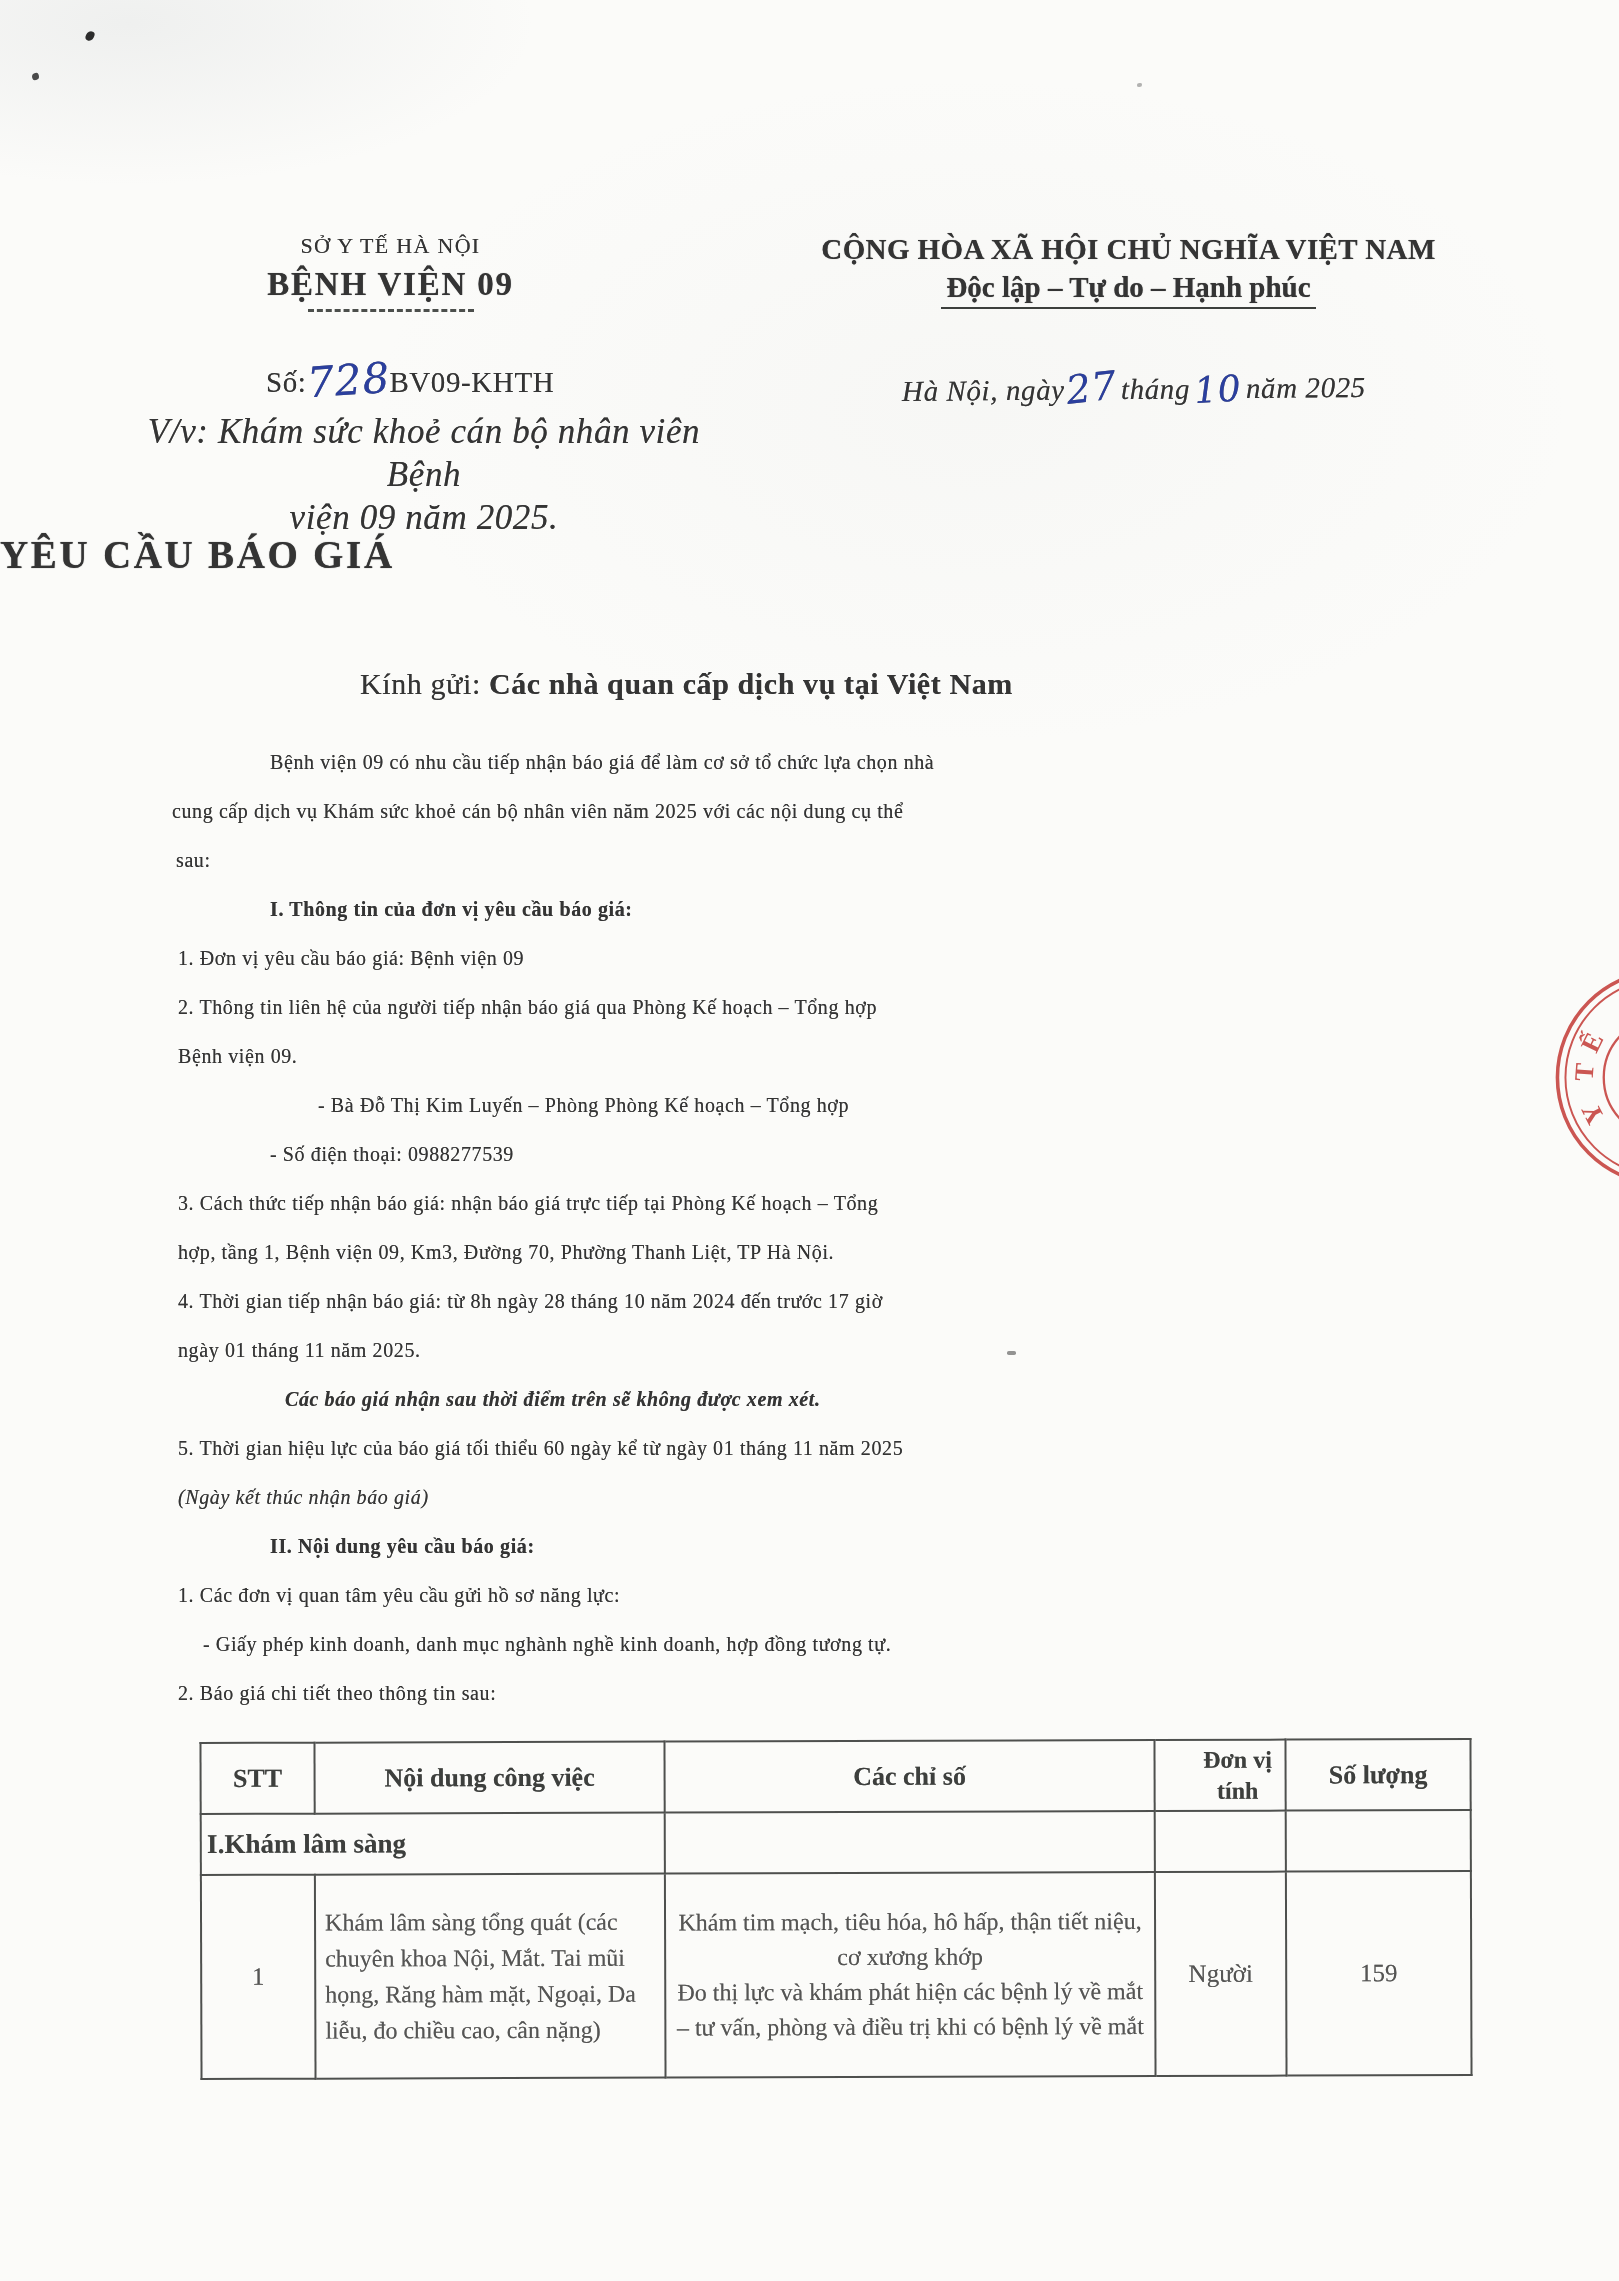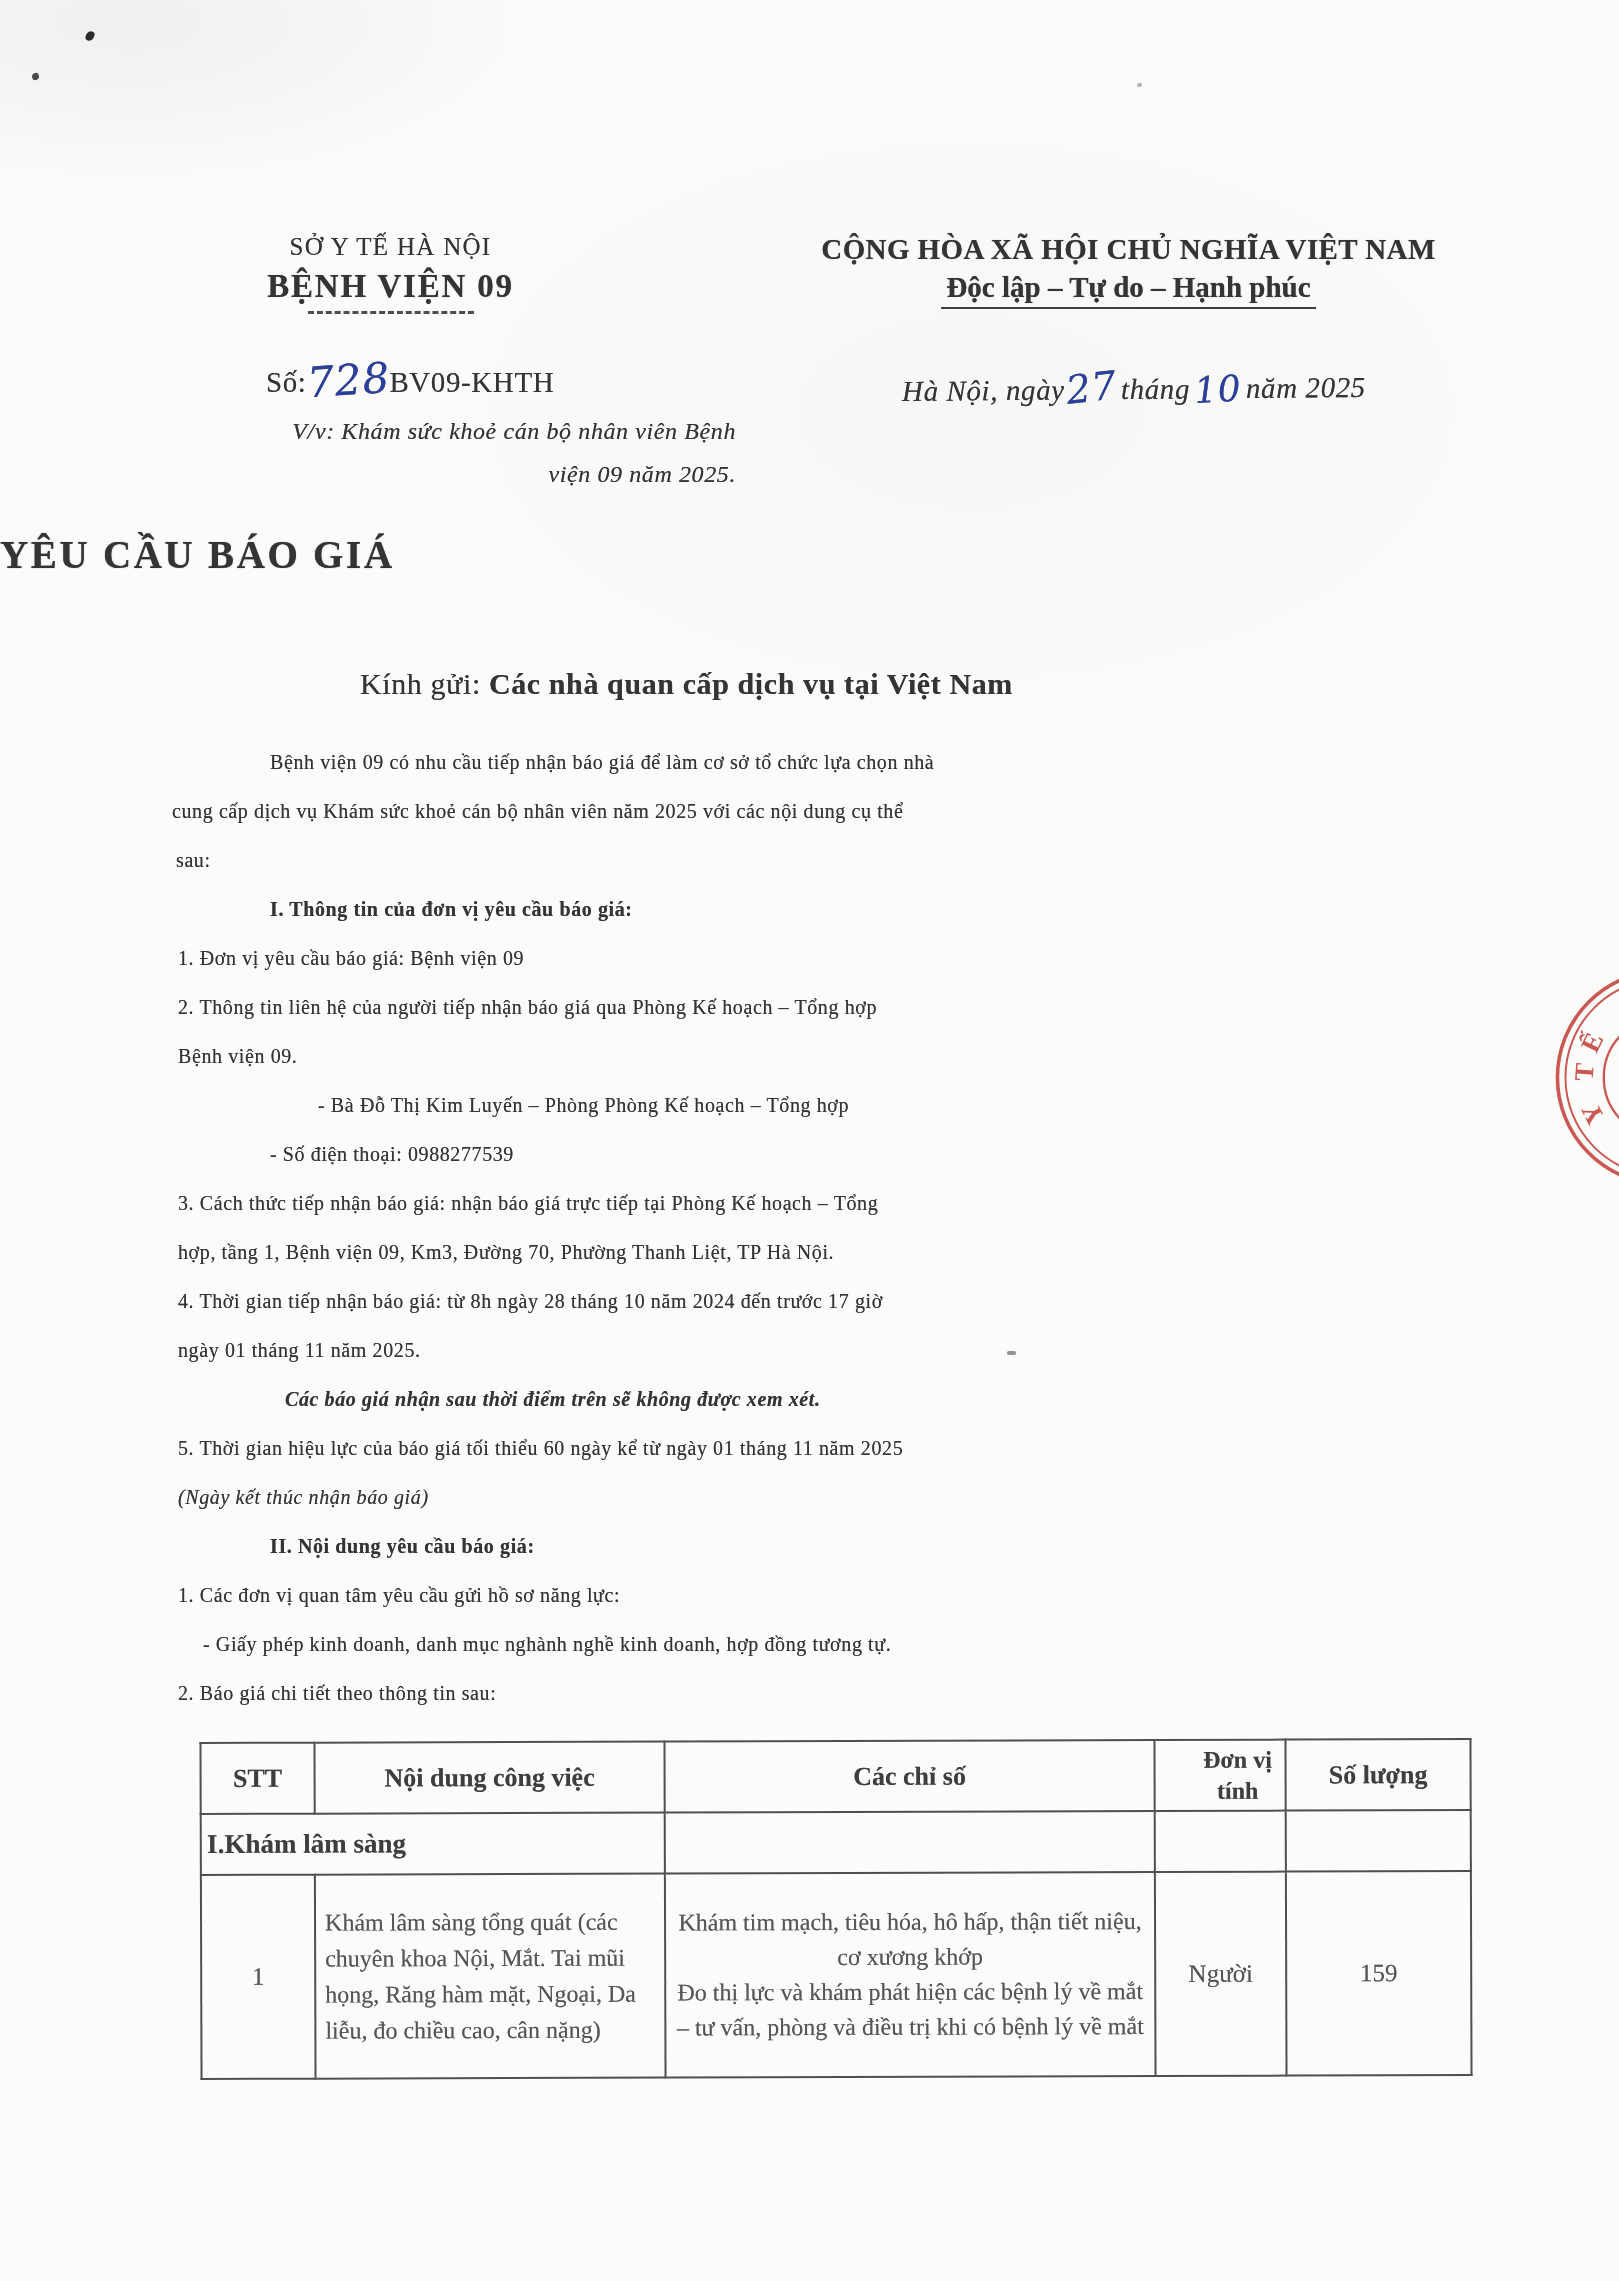--- a/index.html
+++ b/index.html
@@ -24,21 +24,21 @@
     font-size:20px;
     line-height:45px;
     white-space:nowrap;
     letter-spacing:0.6px;
     text-shadow:0 0 0.6px rgba(45,45,45,0.65);
   }
   .bold{font-weight:bold;}
   .it{font-style:italic;}
   
   .hdr-left{position:absolute;left:221px;top:233px;width:339px;text-align:center;}
-  .hdr-left .org{font-size:25px;letter-spacing:1.3px;text-shadow:0 0 0.6px rgba(45,45,45,0.65);}
+  .hdr-left .org{font-size:22px;letter-spacing:1.3px;text-shadow:0 0 0.6px rgba(45,45,45,0.65);}
   .hdr-left .hosp{font-size:33px;font-weight:bold;letter-spacing:1.8px;margin-top:7.1px;text-shadow:0 0 0.7px rgba(30,30,30,0.7);}
   .hdr-left .rule{width:166px;margin:6.2px auto 0;border-top:3.1px dashed #4c4f4c;}
   .hdr-right{position:absolute;left:754px;top:233px;width:749px;text-align:center;}
   .hdr-right .nation{font-size:29px;font-weight:bold;letter-spacing:0.4px;text-shadow:0 0 0.7px rgba(30,30,30,0.7);}
   .hdr-right .motto{display:inline-block;font-size:29px;font-weight:bold;margin-top:5.3px;padding:0 5.3px 2.7px;border-bottom:2.7px solid #3c3f3c;text-shadow:0 0 0.7px rgba(30,30,30,0.7);}
   .hand{
     color:#2b3f9e;
     font-family:"DejaVu Serif","Liberation Serif",serif;
     font-style:italic;
     display:inline-block;
@@ -94,21 +94,21 @@
   </div>
 
   <div class="ln" style="left:266px;top:360px;font-size:29px;">
     <span>Số:</span><span class="hand hand-num">728</span><span>BV09-KHTH</span>
   </div>
 
   <div class="ln it" style="left:902px;top:367px;font-size:29px;transform:rotate(-0.5deg);">
     <span>Hà Nội, ngày</span><span class="hand hand-day">27</span><span>tháng</span><span class="hand hand-month">10</span><span>năm 2025</span>
   </div>
 
-  <div class="ln it" style="left:112px;top:410px;width:624px;white-space:normal;text-align:right;font-size:24px;line-height:43px;">
+  <div class="ln it" style="left:112px;top:410px;width:624px;white-space:normal;text-align:center;font-size:35px;line-height:43px;">
     <div>V/v: Khám sức khoẻ cán bộ nhân viên Bệnh</div>
     <div>viện 09 năm 2025.</div>
   </div>
 
   <div class="title">YÊU CẦU BÁO GIÁ</div>
 
   <div class="ln" style="left:360px;top:661px;font-size:30px;">
     <span>Kính gửi:</span><span class="bold"> Các nhà quan cấp dịch vụ tại Việt Nam</span>
   </div>
 

